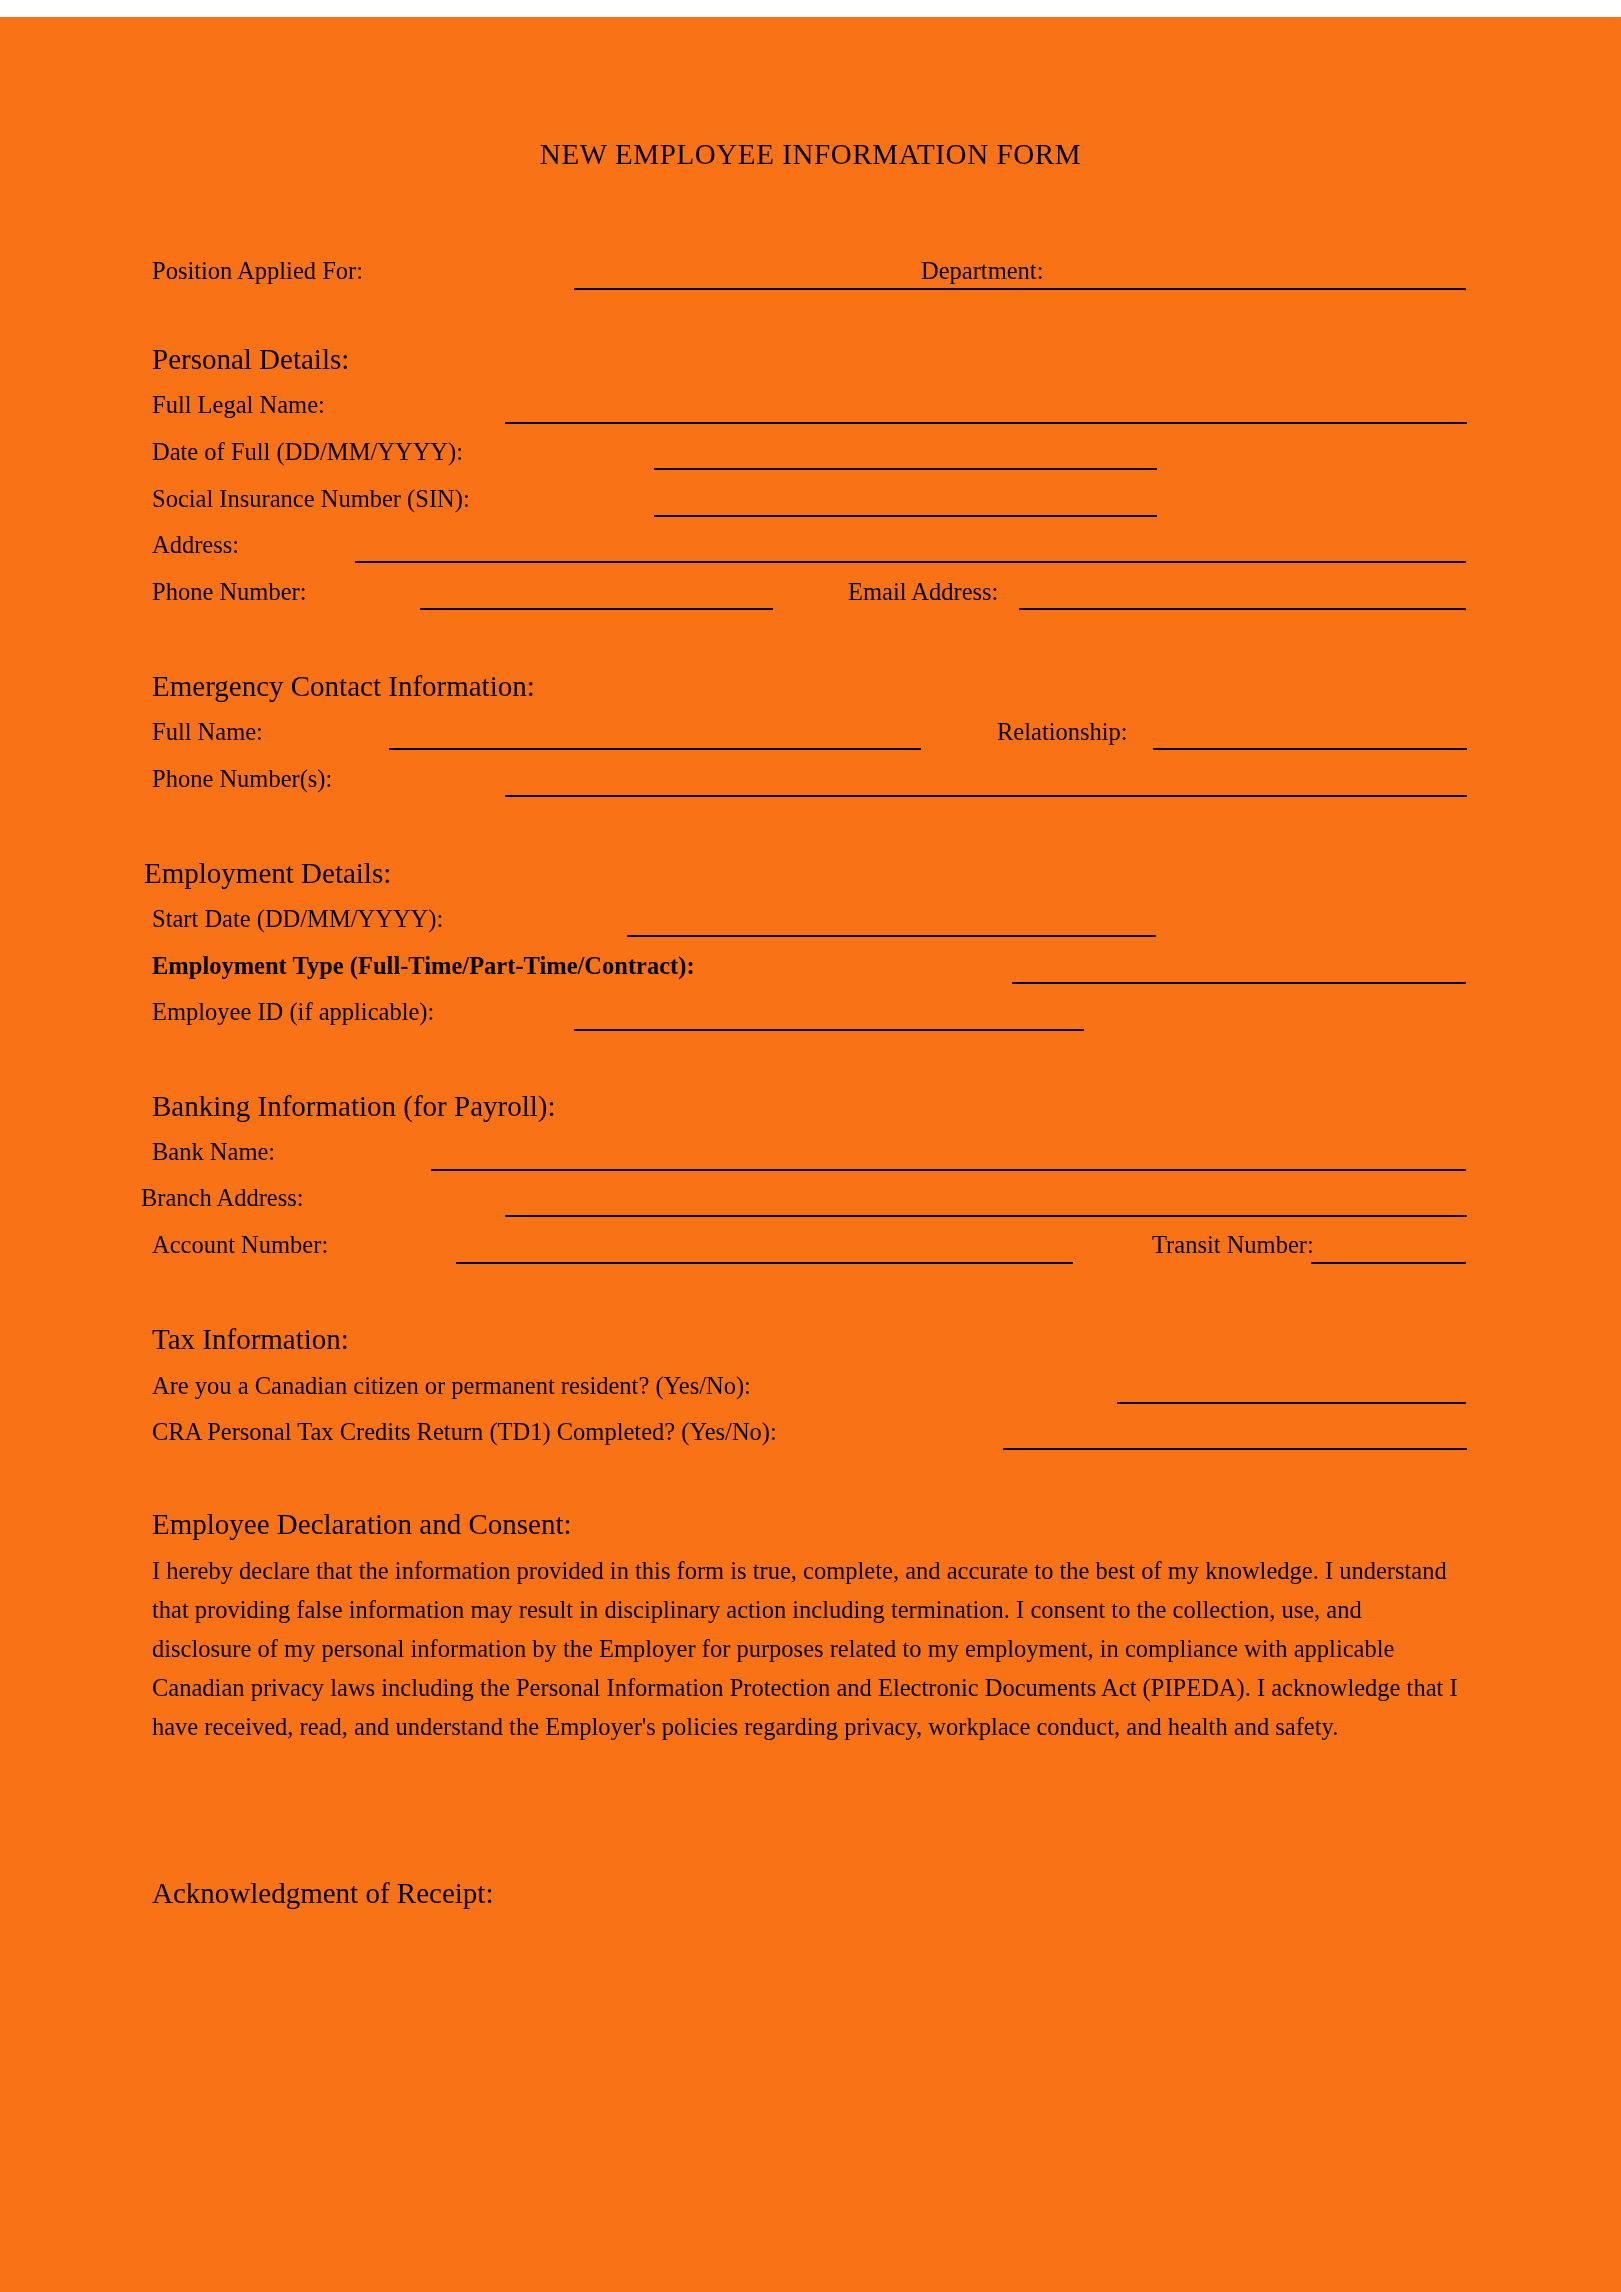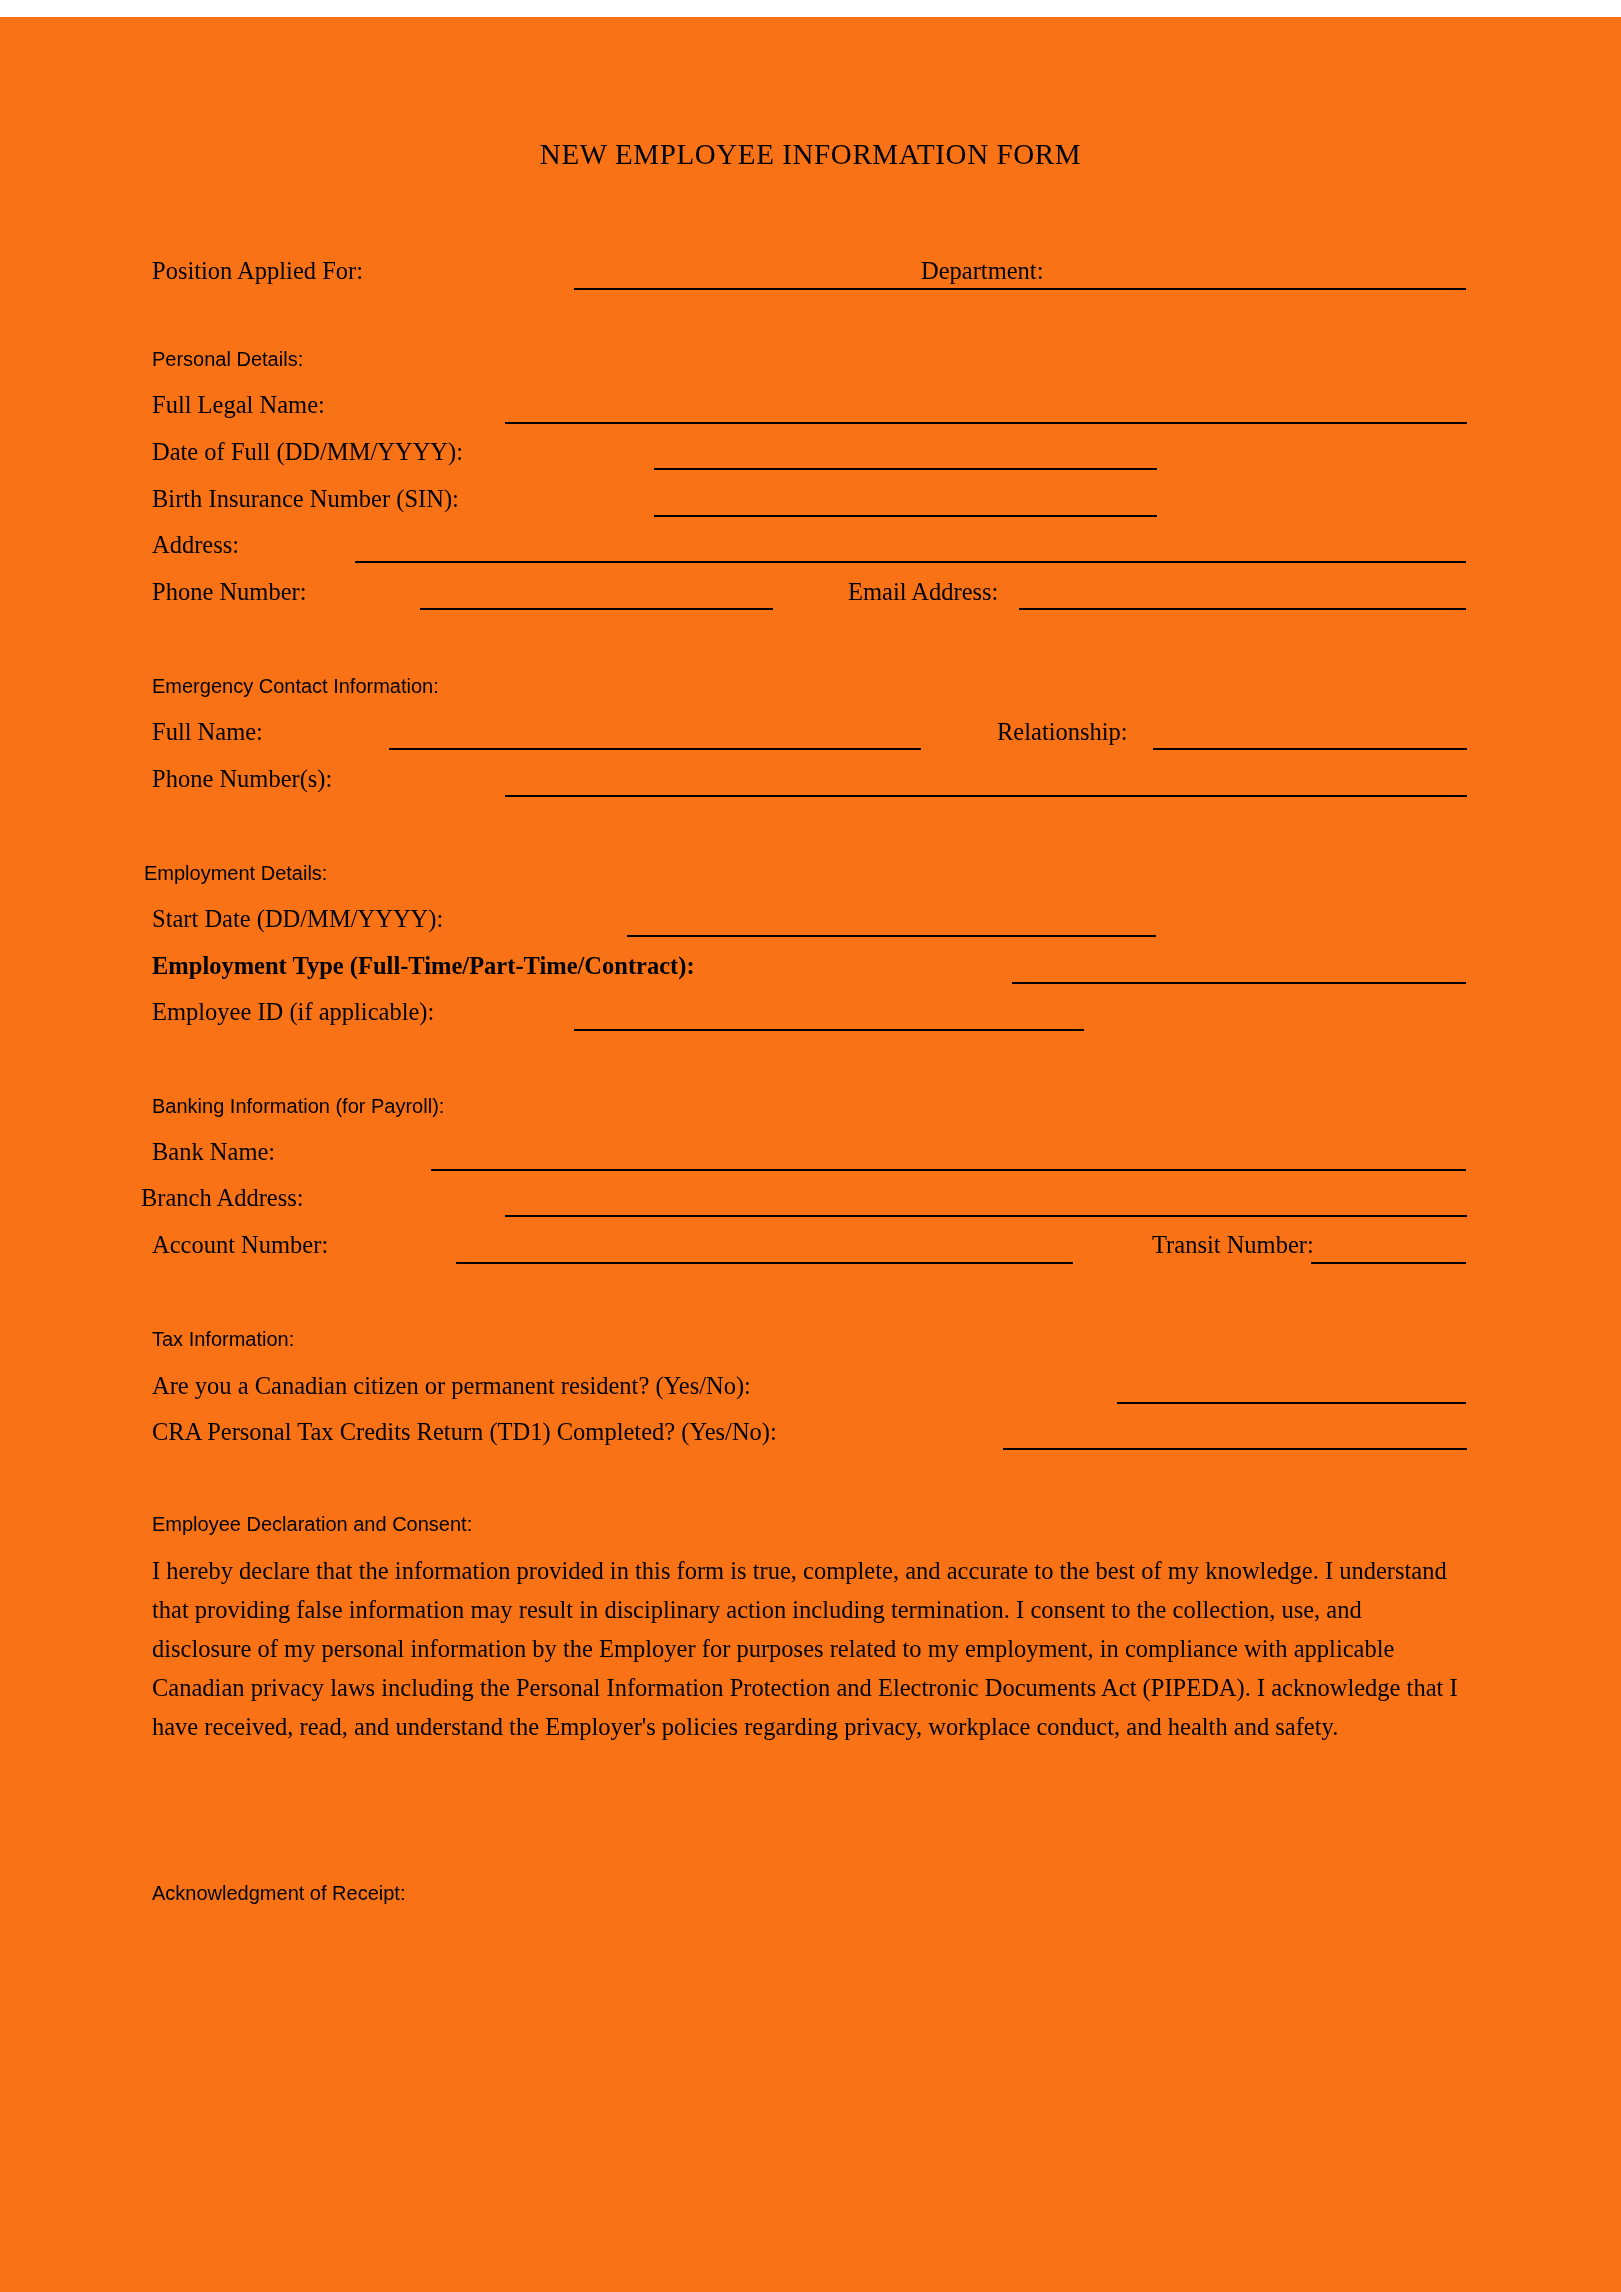--- a/index.html
+++ b/index.html
@@ -36,24 +36,24 @@
   .lbl {
     position: absolute;
     font-size: 24.5px;
     line-height: 29px;
     white-space: nowrap;
     font-family: "Liberation Serif", "DejaVu Serif", serif;
     text-align: center;
   }
   .sec {
     position: absolute;
-    font-size: 20px;
+    font-size: 29px;
     line-height: 29px;
     white-space: nowrap;
-    font-family: Liberation Sans, sans-serif;
+    font-family: Liberation Serif, serif;
   }
 
   
   .rule {
     position: absolute;
     height: 0;
     border-bottom: 2.9px solid #000000;
   }
 
   
@@ -77,21 +77,21 @@
   <div class="rule" style="left:574px; top:271px; width:892px;"></div>
 
   <div class="sec" style="left:152px; top:328px;">Personal Details:</div>
 
   <div class="lbl" style="left:152px; top:373px;">Full Legal Name:</div>
   <div class="rule" style="left:505px; top:405px; width:962px;"></div>
 
   <div class="lbl" style="left:152px; top:420px;">Date of Full (DD/MM/YYYY):</div>
   <div class="rule" style="left:654px; top:451px; width:503px;"></div>
 
-  <div class="lbl" style="left:152px; top:467px;">Birth Insurance Number (SIN):</div>
+  <div class="lbl" style="left:152px; top:467px;">Social Insurance Number (SIN):</div>
   <div class="rule" style="left:654px; top:498px; width:503px;"></div>
 
   <div class="lbl" style="left:152px; top:513px;">Address:</div>
   <div class="rule" style="left:355px; top:544px; width:1111px;"></div>
 
   <div class="lbl" style="left:152px; top:560px;">Phone Number:</div>
   <div class="rule" style="left:420px; top:591px; width:353px;"></div>
 
   <div class="lbl" style="left:848px; top:560px;">Email Address:</div>
   <div class="rule" style="left:1019px; top:591px; width:447px;"></div>

